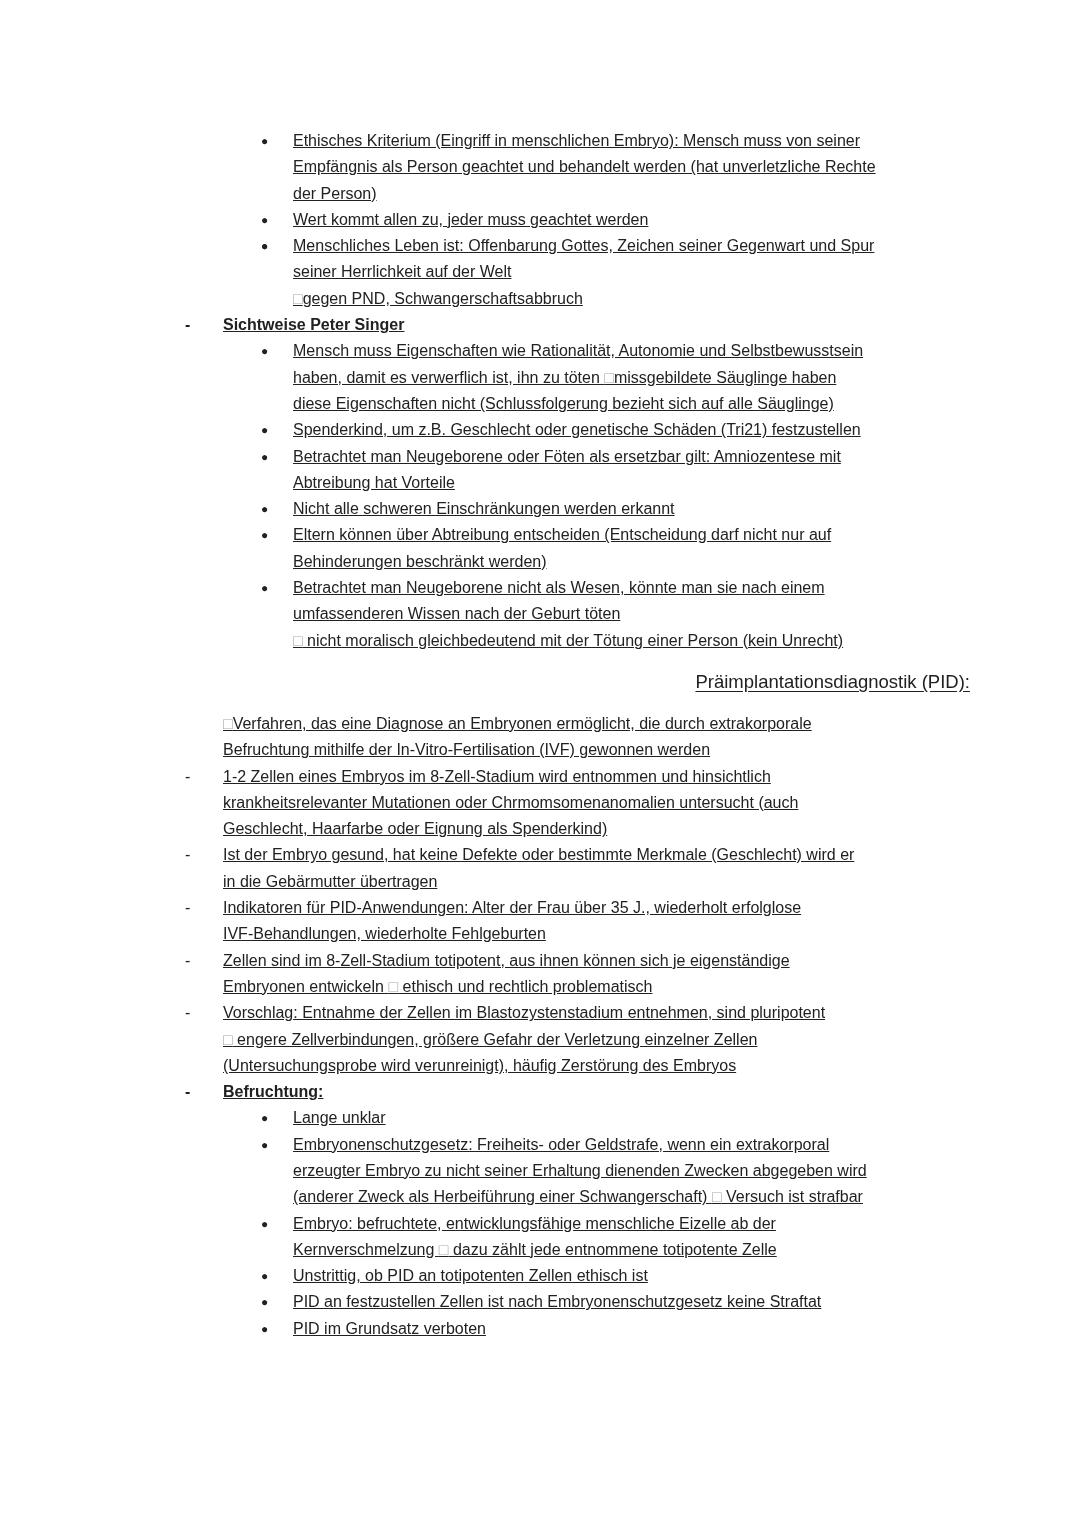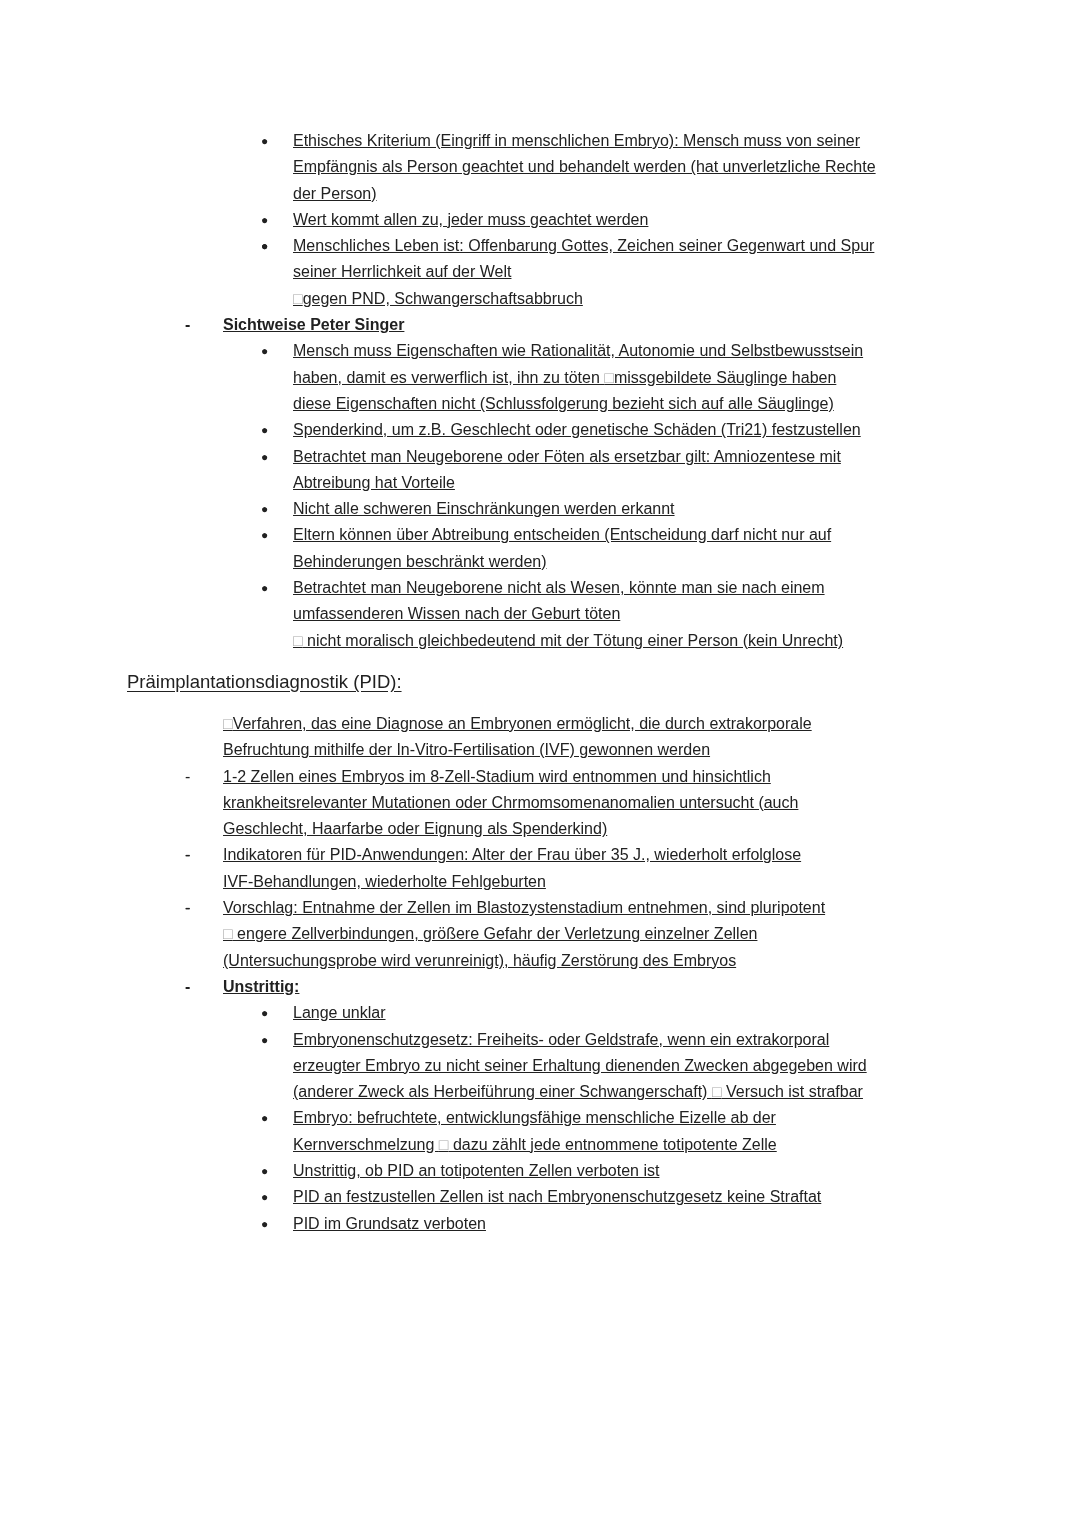--- a/index.html
+++ b/index.html
@@ -38,20 +38,21 @@
   }
   .plain { padding-left: 96px; }
   .heading {
     font-size: 18.5px;
     line-height: 27px;
     margin: 14px 0 16px 0;
   }
   .heading .text {
     text-decoration: underline;
     text-underline-offset: 3px;
+    text-align: right;
   }
   .bold { font-weight: bold; }
   .tofu { color: #a9a9a9; }
 </style>
 </head>
 <body>
 
 <div class="doc">
     <div class="block bullet">
       <span class="marker">●</span>
@@ -101,51 +102,53 @@
     </div>
     <div class="block plain">
       <span class="text"><span class="tofu">□</span>Verfahren, das eine Diagnose an Embryonen ermöglicht, die durch extrakorporale<br>Befruchtung mithilfe der In-Vitro-Fertilisation (IVF) gewonnen werden</span>
     </div>
     <div class="block dash">
       <span class="marker">-</span>
       <span class="text">1-2 Zellen eines Embryos im 8-Zell-Stadium wird entnommen und hinsichtlich<br>krankheitsrelevanter Mutationen oder Chrmomsomenanomalien untersucht (auch<br>Geschlecht, Haarfarbe oder Eignung als Spenderkind)</span>
     </div>
     <div class="block dash">
       <span class="marker">-</span>
+      <span class="text">Ist der Embryo gesund, hat keine Defekte oder bestimmte Merkmale (Geschlecht) wird er<br>in die Gebärmutter übertragen</span>
     </div>
     <div class="block dash">
       <span class="marker">-</span>
       <span class="text">Indikatoren für PID-Anwendungen: Alter der Frau über 35 J., wiederholt erfolglose<br>IVF-Behandlungen, wiederholte Fehlgeburten</span>
     </div>
     <div class="block dash">
       <span class="marker">-</span>
+      <span class="text">Zellen sind im 8-Zell-Stadium totipotent, aus ihnen können sich je eigenständige<br>Embryonen entwickeln <span class="tofu">□</span> ethisch und rechtlich problematisch</span>
     </div>
     <div class="block dash">
       <span class="marker">-</span>
       <span class="text">Vorschlag: Entnahme der Zellen im Blastozystenstadium entnehmen, sind pluripotent<br><span class="tofu">□</span> engere Zellverbindungen, größere Gefahr der Verletzung einzelner Zellen<br>(Untersuchungsprobe wird verunreinigt), häufig Zerstörung des Embryos</span>
     </div>
     <div class="block dash bold">
       <span class="marker">-</span>
-      <span class="text">Unstrittig:</span>
+      <span class="text">Befruchtung:</span>
     </div>
     <div class="block bullet">
       <span class="marker">●</span>
       <span class="text">Lange unklar</span>
     </div>
     <div class="block bullet">
       <span class="marker">●</span>
       <span class="text">Embryonenschutzgesetz: Freiheits- oder Geldstrafe, wenn ein extrakorporal<br>erzeugter Embryo zu nicht seiner Erhaltung dienenden Zwecken abgegeben wird<br>(anderer Zweck als Herbeiführung einer Schwangerschaft) <span class="tofu">□</span> Versuch ist strafbar</span>
     </div>
     <div class="block bullet">
       <span class="marker">●</span>
       <span class="text">Embryo: befruchtete, entwicklungsfähige menschliche Eizelle ab der<br>Kernverschmelzung <span class="tofu">□</span> dazu zählt jede entnommene totipotente Zelle</span>
     </div>
     <div class="block bullet">
       <span class="marker">●</span>
-      <span class="text">Unstrittig, ob PID an totipotenten Zellen verboten ist</span>
+      <span class="text">Unstrittig, ob PID an totipotenten Zellen ethisch ist</span>
     </div>
     <div class="block bullet">
       <span class="marker">●</span>
       <span class="text">PID an festzustellen Zellen ist nach Embryonenschutzgesetz keine Straftat</span>
     </div>
     <div class="block bullet">
       <span class="marker">●</span>
       <span class="text">PID im Grundsatz verboten</span>
     </div>
   </div>

